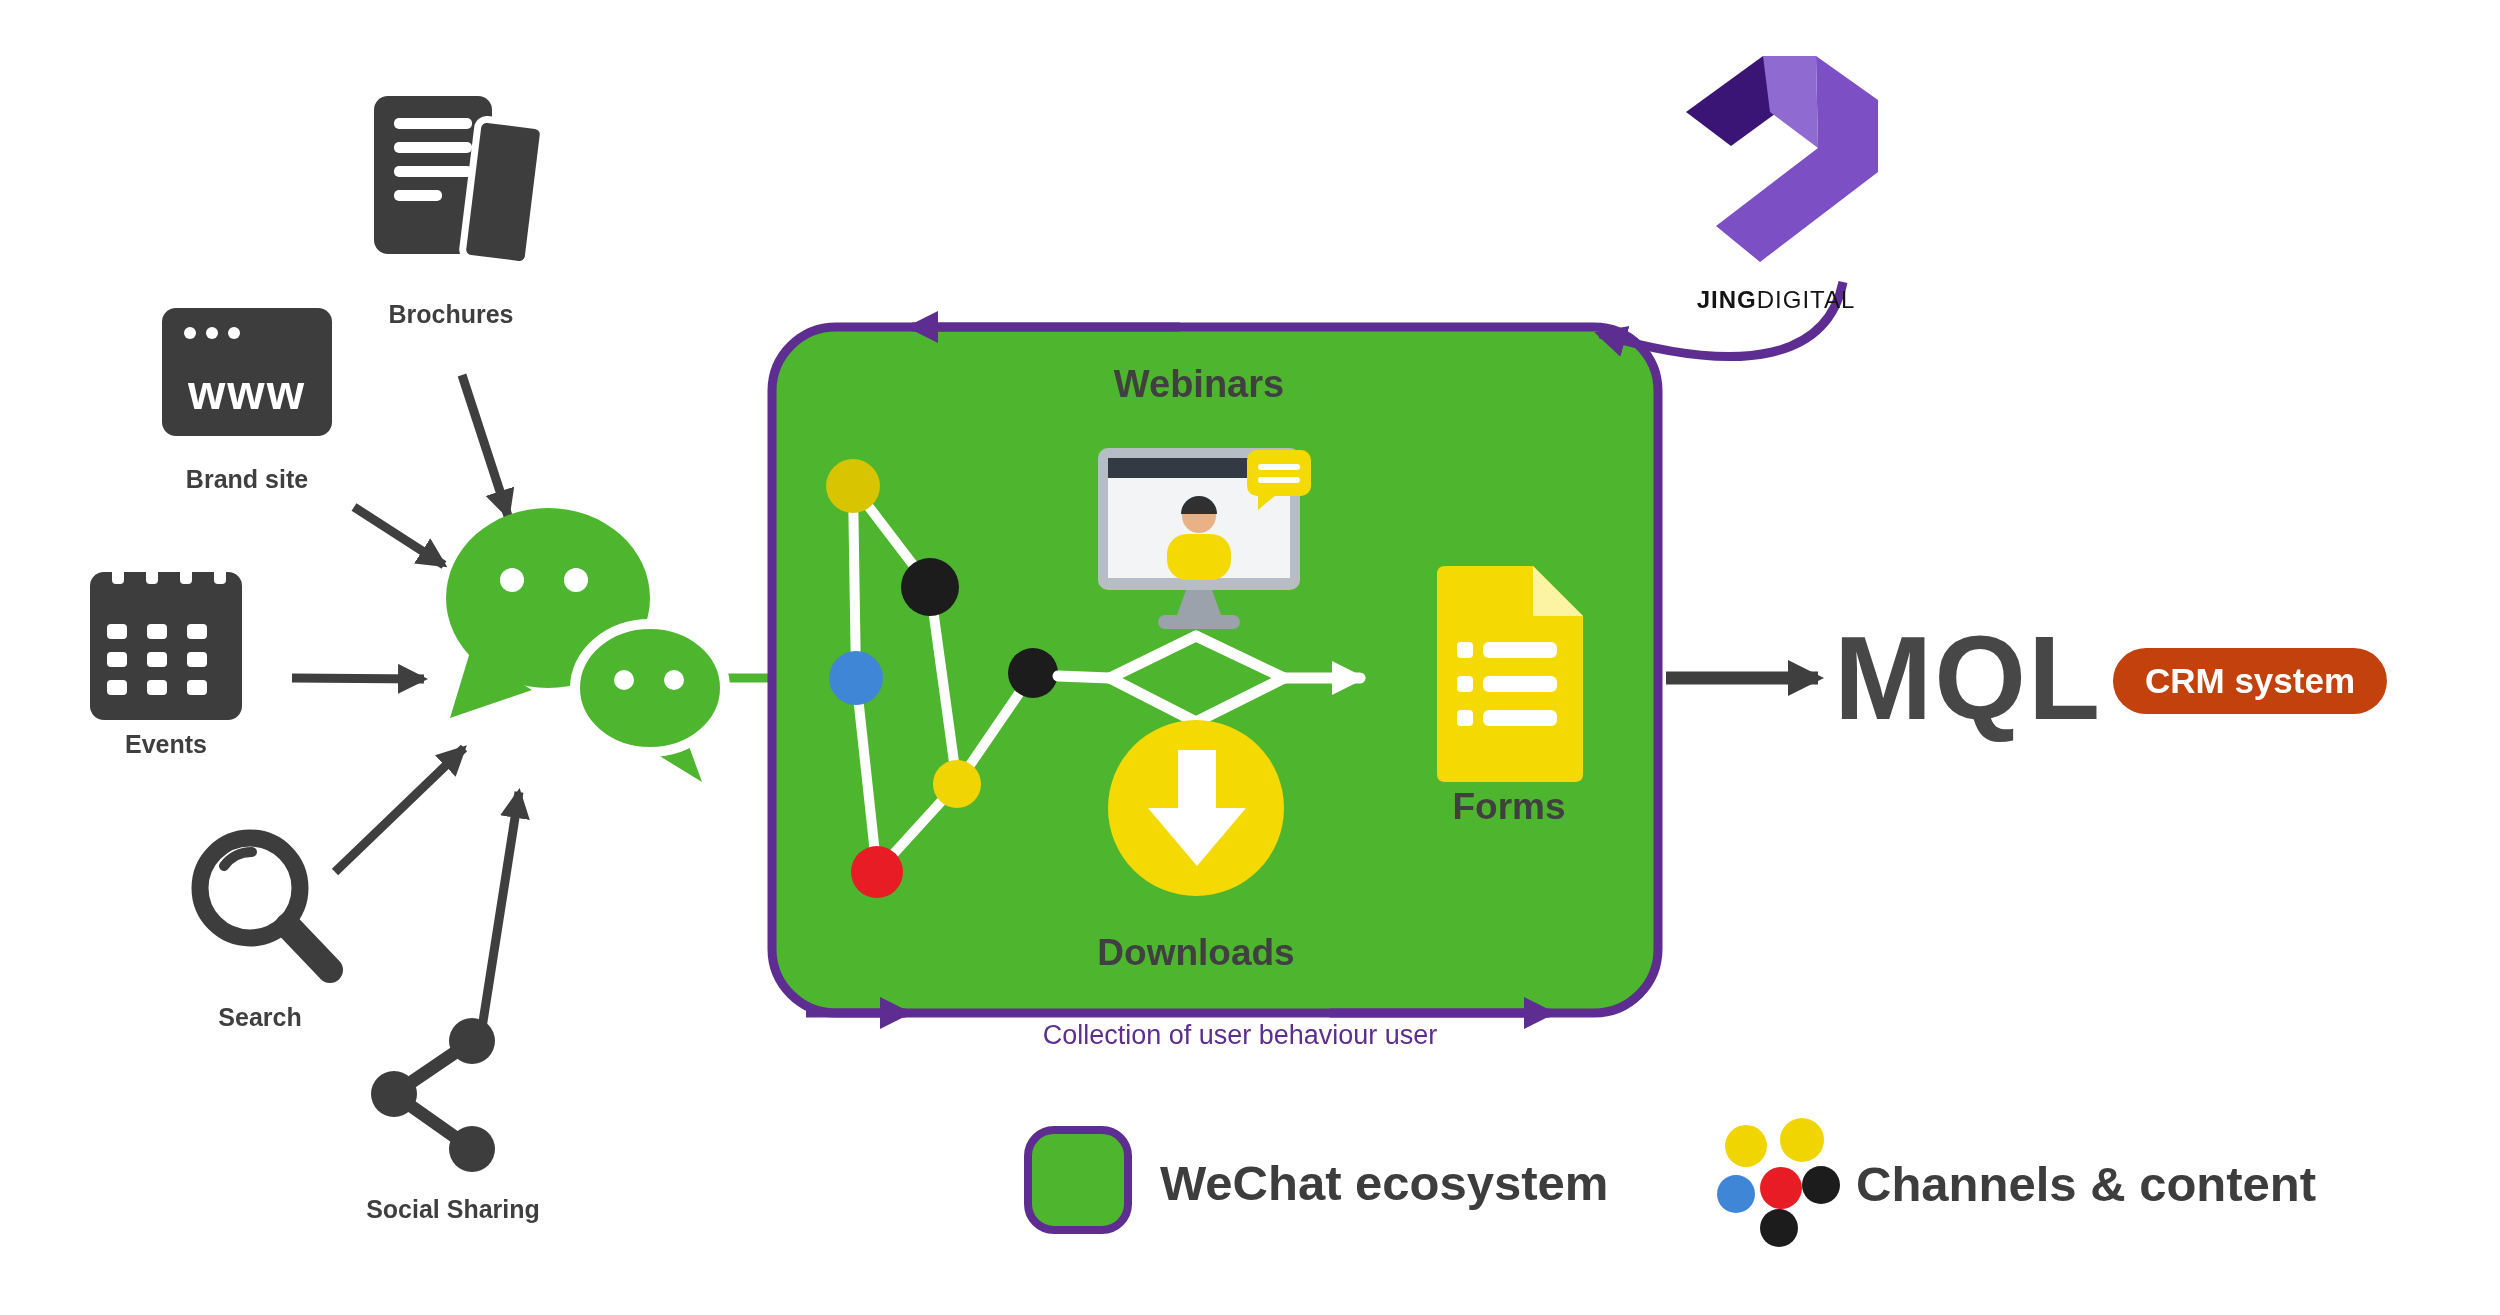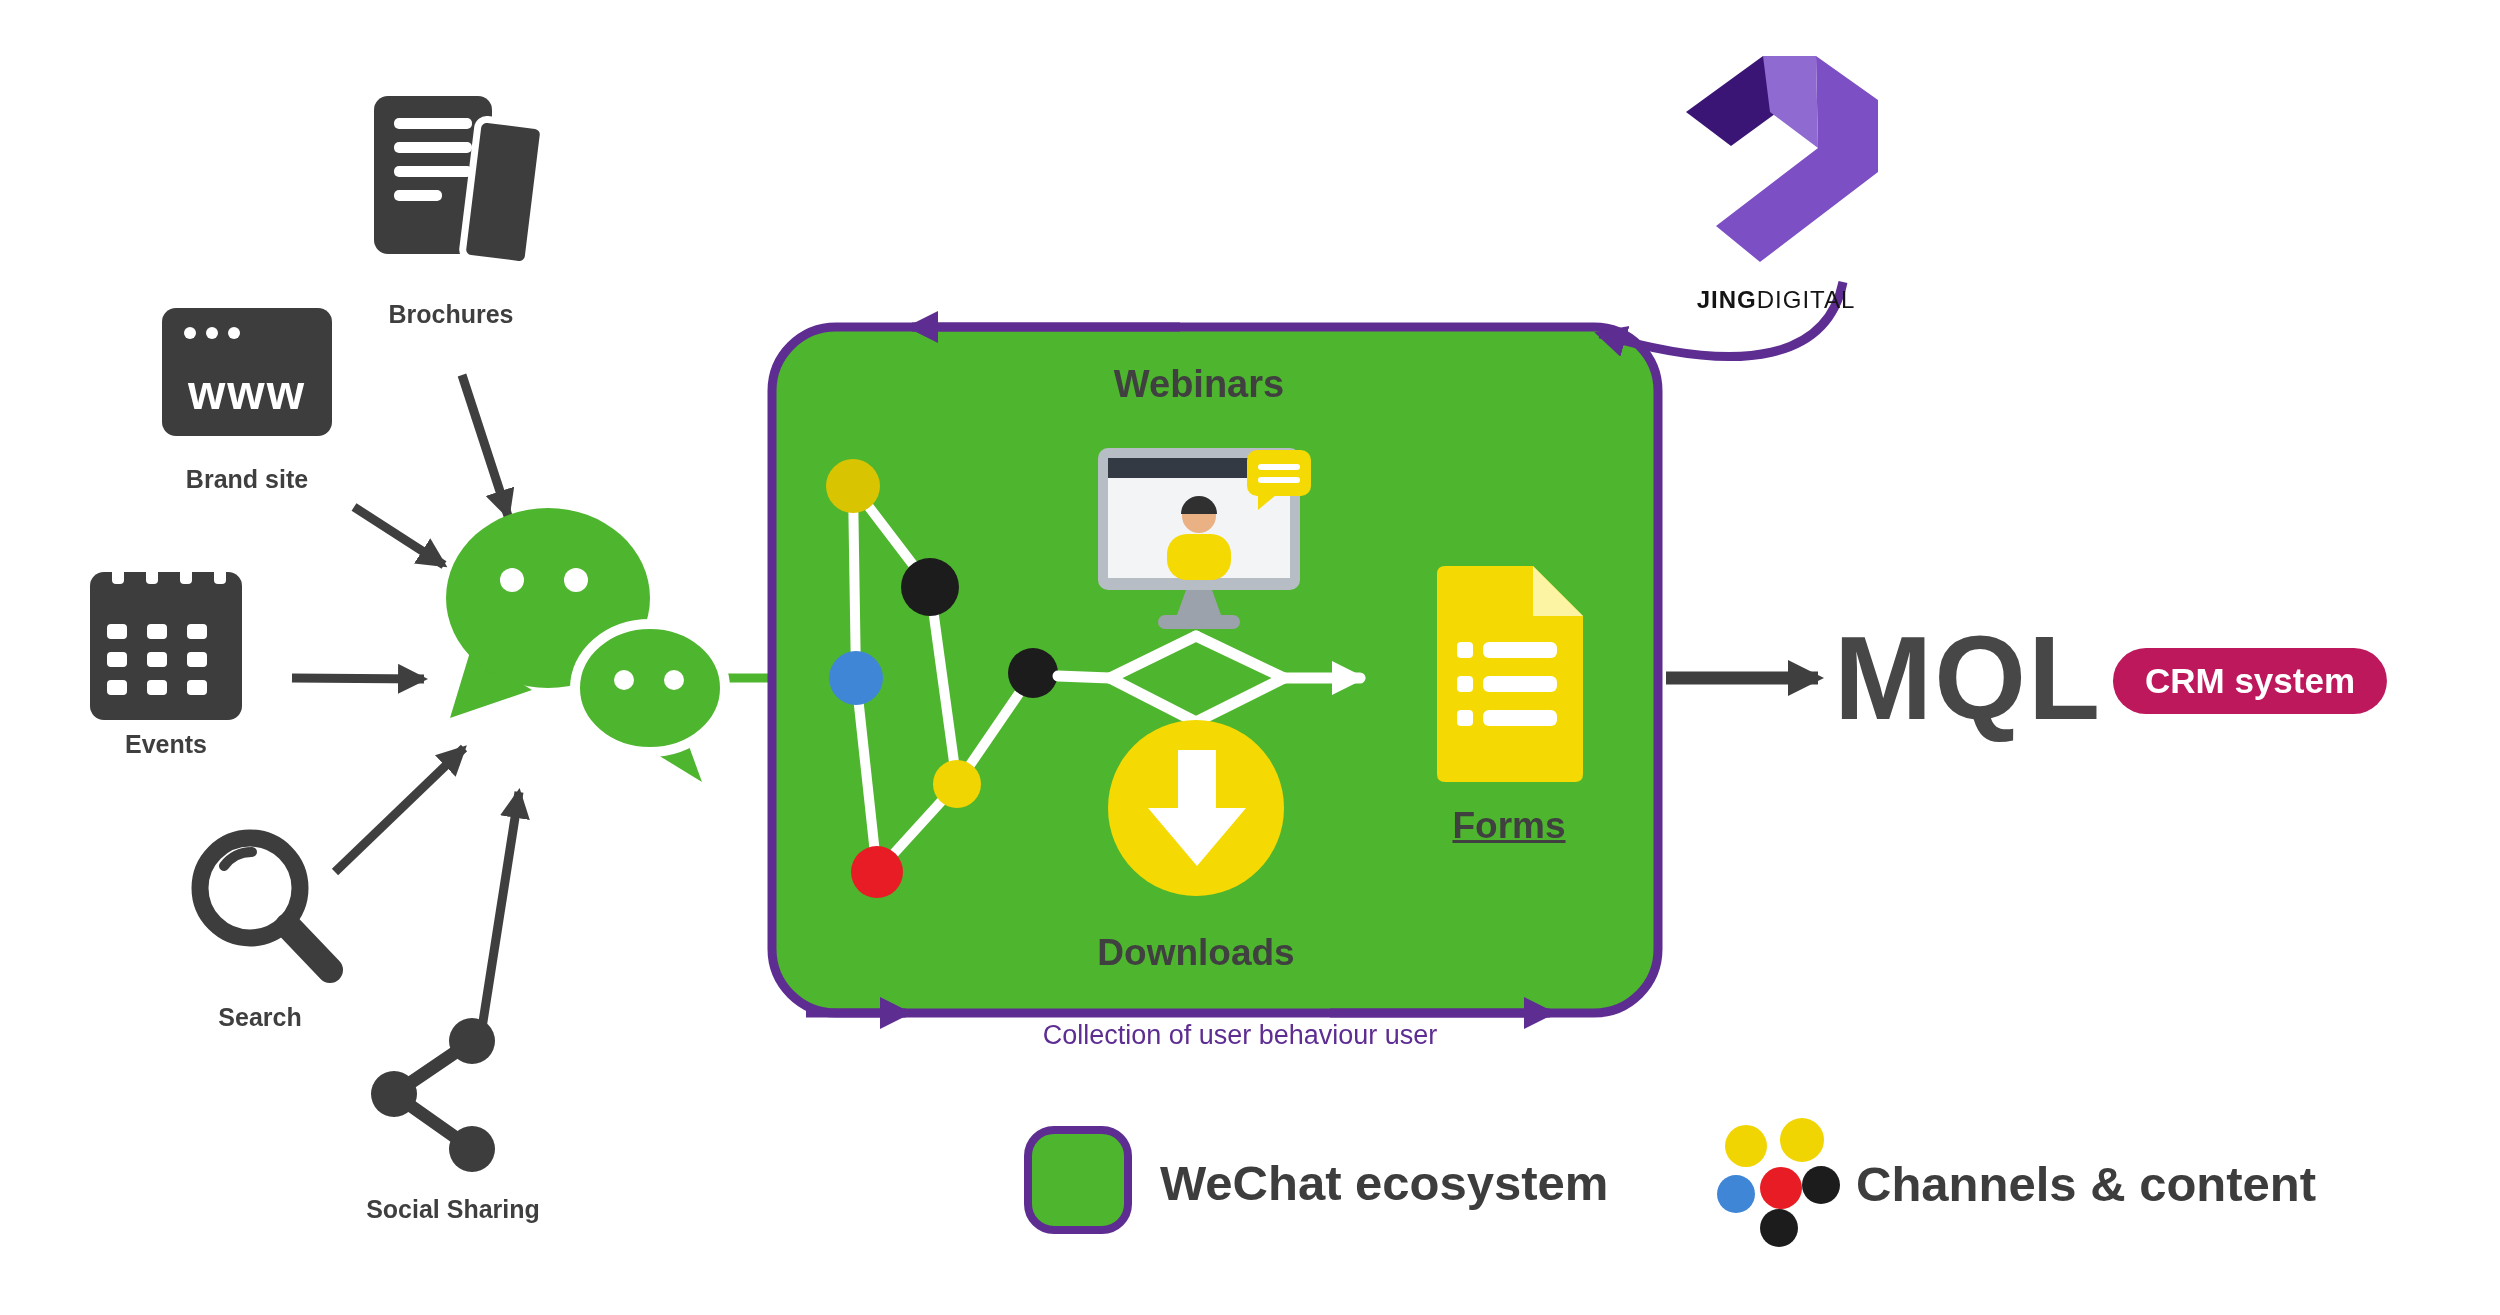--- a/index.html
+++ b/index.html
@@ -41,21 +41,21 @@
     transform:translate(-50%,-50%);
     font-weight:bold;
     font-size:118px;
     letter-spacing:2px;
     color:#474747;
     white-space:nowrap;
   }
   .crm{
     position:absolute;
     transform:translate(-50%,-50%);
-    background:#be185d;
+    background:#c2410c;
     color:#ffffff;
     font-weight:bold;
     font-size:35px;
     height:66px;
     padding:0 32px;
     border-radius:36px;
     display:flex;
     align-items:center;
     justify-content:center;
     white-space:nowrap;
@@ -259,21 +259,21 @@
   </svg>
 
   <div class="label" style="left:451px;top:314px;">Brochures</div>
   <div class="label" style="left:247px;top:479px;">Brand site</div>
   <div class="label" style="left:166px;top:744px;">Events</div>
   <div class="label" style="left:260px;top:1017px;">Search</div>
   <div class="label" style="left:453px;top:1209px;">Social Sharing</div>
 
   <div class="wlabel" style="left:1199px;top:384px;font-size:38px;">Webinars</div>
   <div class="wlabel" style="left:1196px;top:953px;">Downloads</div>
-  <div class="wlabel" style="left:1509px;top:826px;text-decoration:underline;">Forms</div>
+  <div class="wlabel" style="left:1509px;top:807px;">Forms</div>
 
   <div class="annotation" style="left:1240px;top:1035px;">Collection of user behaviour user</div>
 
   <div class="mql" style="left:1968px;top:678px;">MQL</div>
   <div class="crm" style="left:2250px;top:681px;">CRM system</div>
 
   <div class="jingtext" style="left:1776px;top:300px;">
     <span class="bold">JING</span><span class="reg">DIGITAL</span>
   </div>
 

